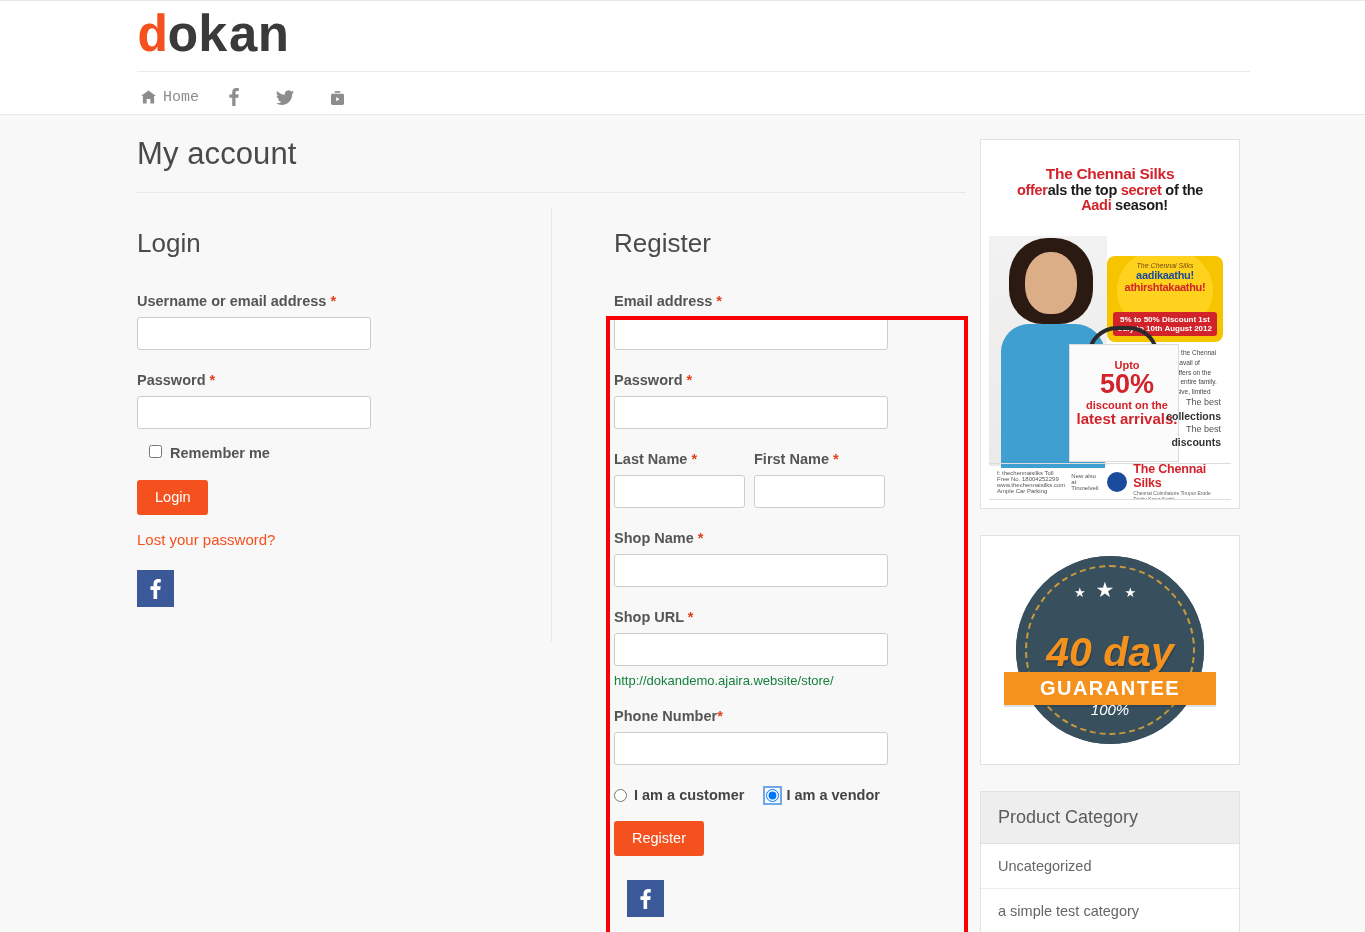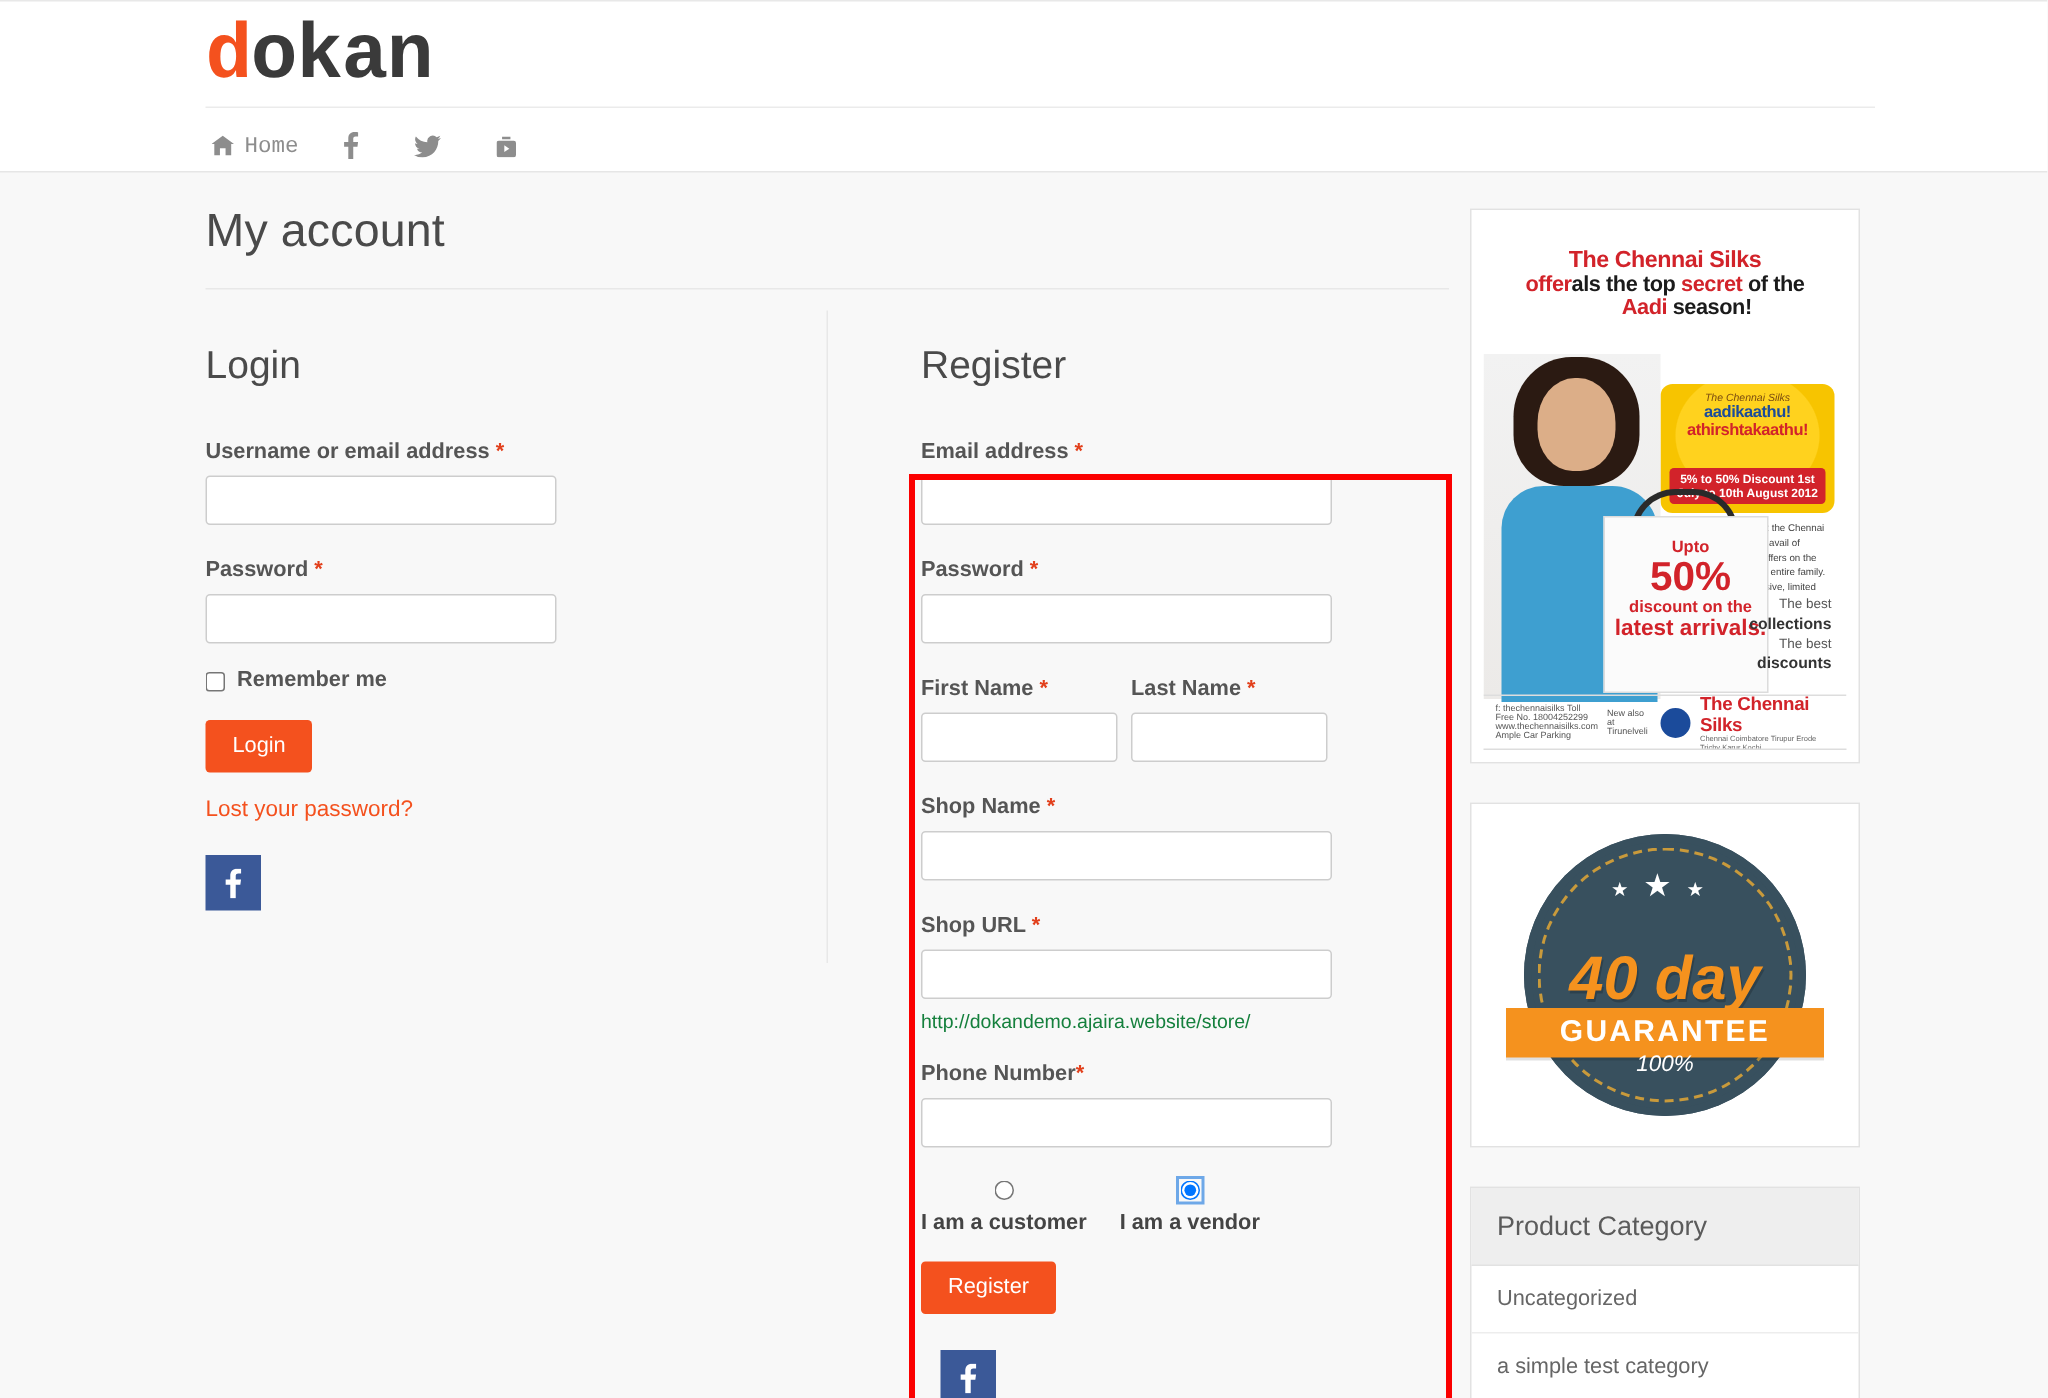--- a/index.html
+++ b/index.html
@@ -147,23 +147,23 @@
     margin-bottom: 22px;
   }
   input.txt.wide { width: 274px; }
   input.txt.half { width: 131px; }
 
   .row-half { display: flex; gap: 9px; }
   .row-half .half-group { display: flex; flex-direction: column; }
 
   .remember-row {
     display: flex;
-    align-items: flex-end;
+    align-items: flex-start;
     gap: 8px;
-    margin: -6px 0 19px 0;
+    margin: -6px 0 19px 12px;
   }
   .remember-row input[type=checkbox] {
     width: 13px; height: 13px; margin: 0; cursor: pointer;
   }
   .remember-row span {
     font-size: 14.5px; font-weight: bold; color: #555;
   }
 
   .btn {
     border: none;
@@ -200,21 +200,21 @@
     color: #15803d;
     margin: -16px 0 20px 0;
   }
 
   .radio-row {
     display: flex;
     align-items: center;
     gap: 22px;
     margin: 2px 0 18px 0;
   }
-  .radio-item { display: flex; align-items: center; gap: 7px; cursor: pointer; flex-direction: column; }
+  .radio-item { display: flex; align-items: center; gap: 7px; cursor: pointer; }
   .radio-item span { font-size: 14.5px; font-weight: bold; color: #444; }
   .radio-item input[type=radio] { width: 13px; height: 13px; margin: 0; cursor: pointer; }
   .radio-item.focused {
     outline: none;
   }
   .radio-item.focused input[type=radio] {
     outline: 2px solid #6ea8e8;
     outline-offset: 1px;
   }
 
@@ -544,28 +544,28 @@
 
           <label class="field-label">
             <span>Password</span>
             <span class="req">*</span>
           </label>
           <input class="txt wide" type="password" value="" style="">
 
           <div class="row-half">
             <div class="half-group">
               <label class="field-label">
-                <span>First Name</span>
+                <span>Last Name</span>
                 <span class="req">*</span>
               </label>
               <input class="txt half" type="text" value="" style="">
             </div>
             <div class="half-group">
               <label class="field-label">
-                <span>Last Name</span>
+                <span>First Name</span>
                 <span class="req">*</span>
               </label>
               <input class="txt half" type="text" value="" style="">
             </div>
           </div>
 
           <label class="field-label">
             <span>Shop Name</span>
             <span class="req">*</span>
           </label>

